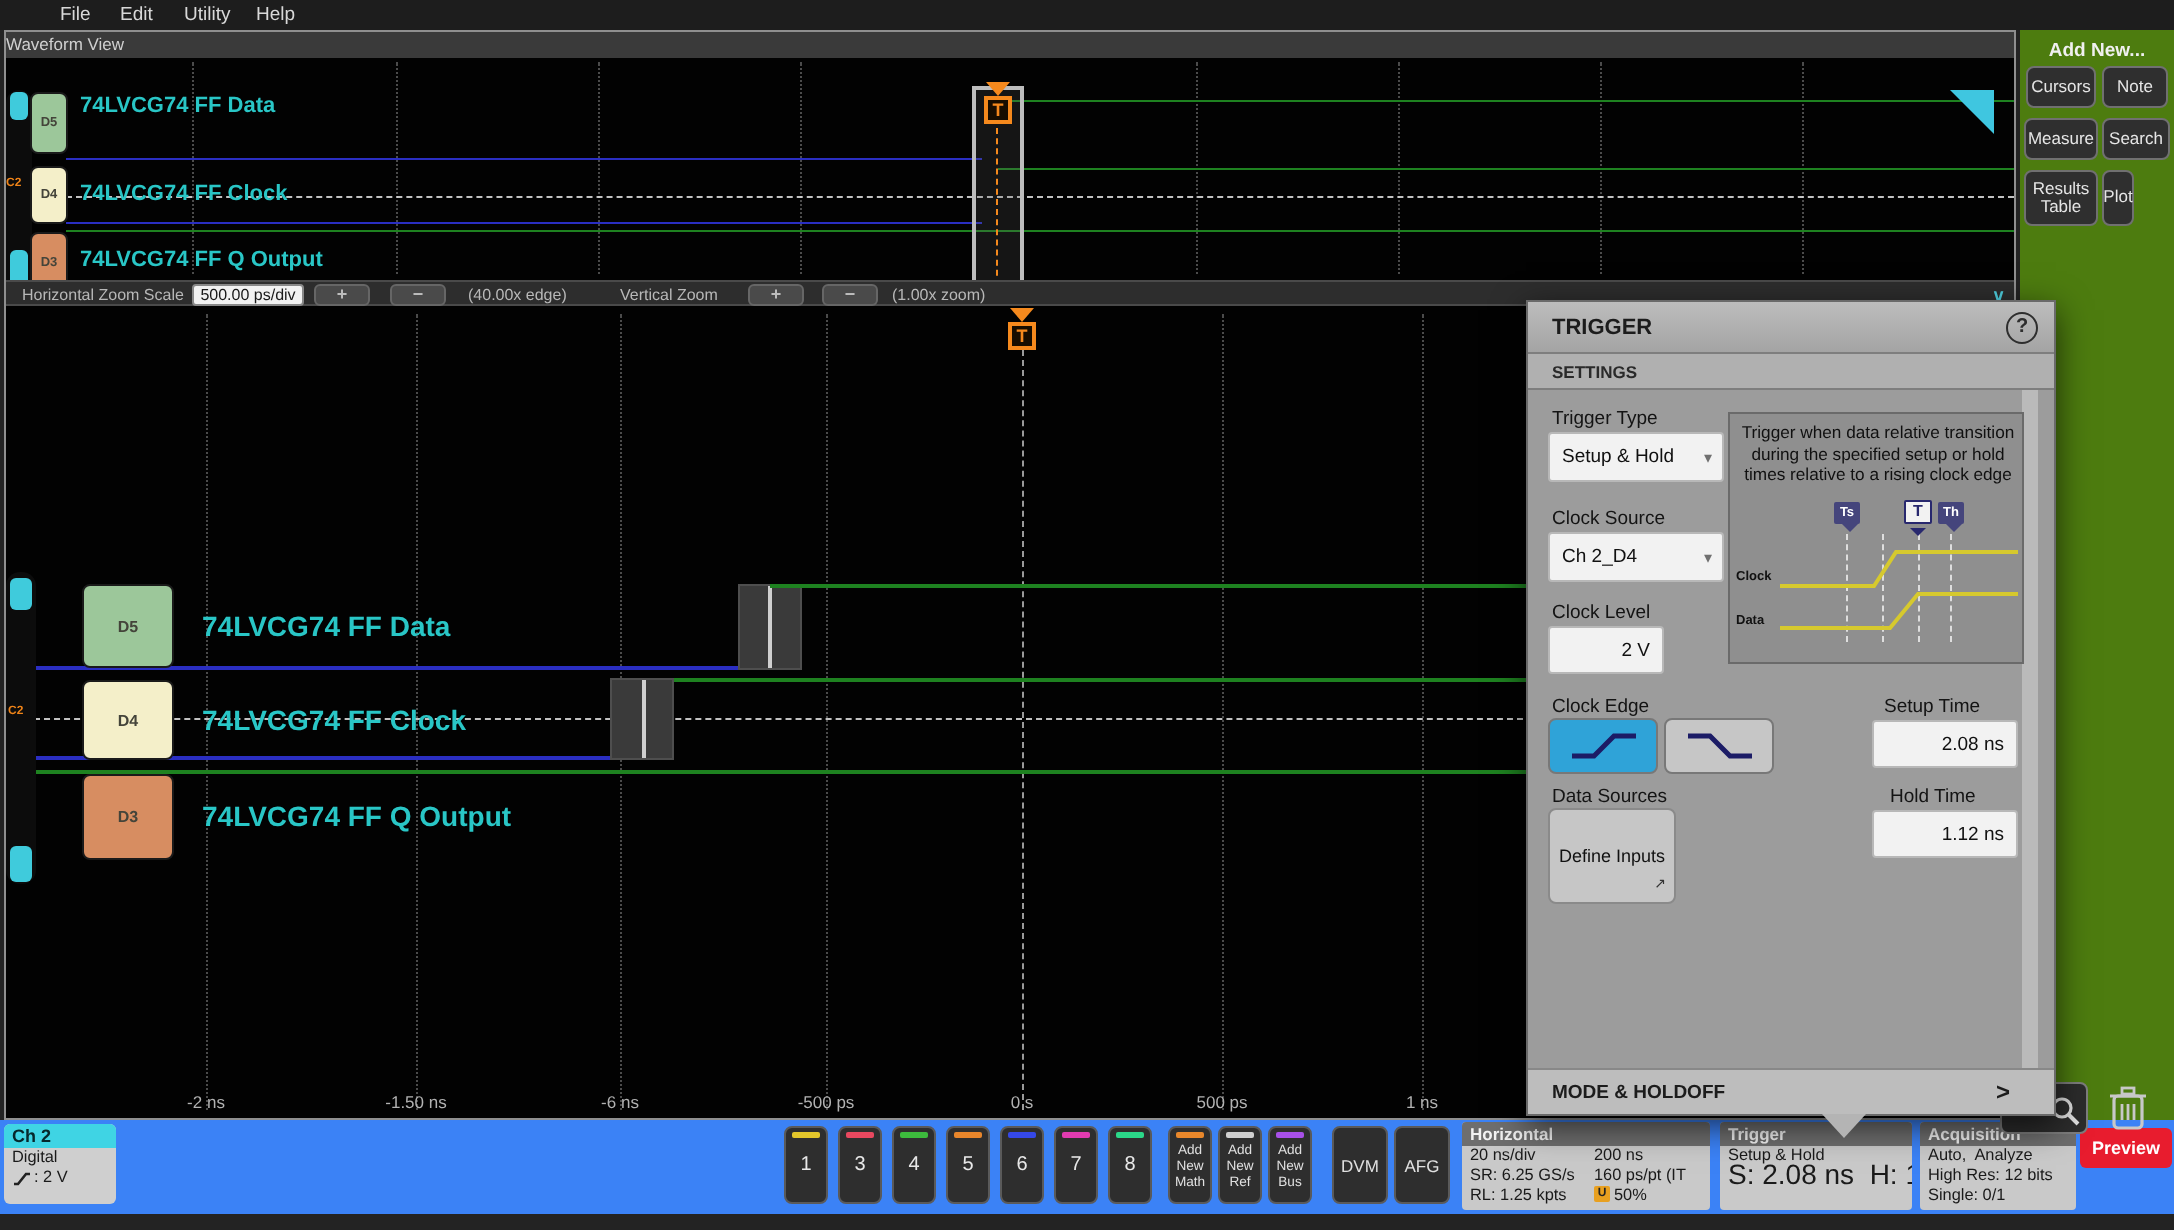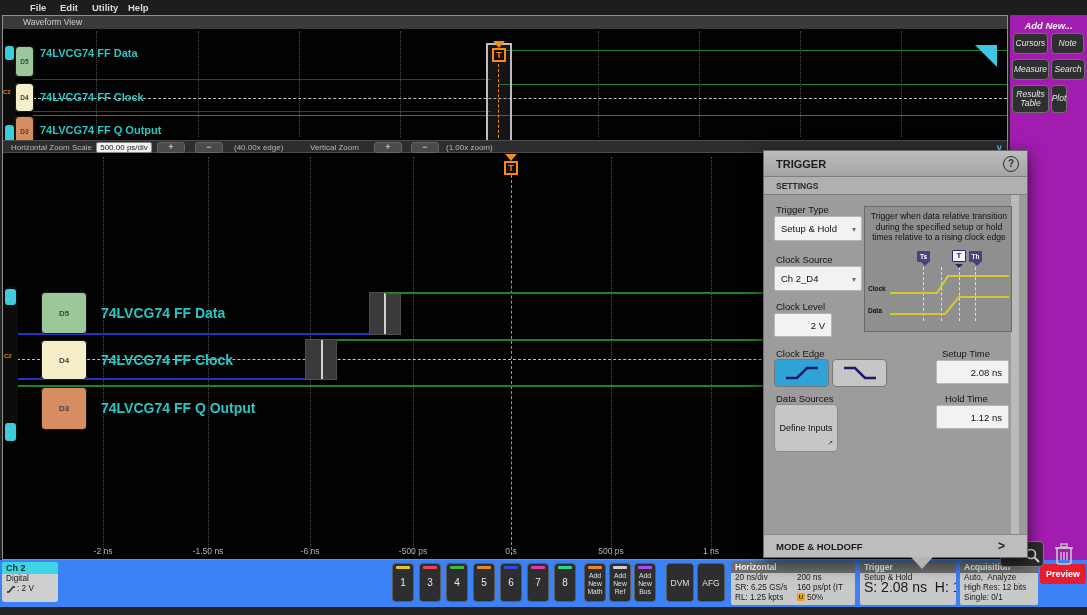--- a/index.html
+++ b/index.html
@@ -1,25 +1,25 @@
 <!DOCTYPE html>
 <html><head>
 <meta charset="utf-8">
 <style>
   * { margin:0; padding:0; box-sizing:border-box; }
   body { background:#111; font-family:"Liberation Sans", sans-serif; }
   .screen { position:relative; width:1087px; height:615px; background:#232323; overflow:hidden; font-family:"Liberation Sans", sans-serif; }
 
   
   .menubar { position:absolute; left:0; top:0; width:1087px; height:15px; background:#1d1d1d; }
-  .menu-item { position:absolute; top:2px; font-size:9.5px; font-weight:bold; color:#d8d8d8; cursor:default;text-align:center; }
+  .menu-item { position:absolute; top:2px; font-size:9.5px; font-weight:normal; color:#d8d8d8; cursor:default;text-align:center; }
 
   
   .wf-panel { position:absolute; left:2px; top:15px; width:1006px; height:545px; border:1px solid #8f8f8f; background:#000; }
-  .wf-header { position:absolute; left:0; top:0; right:0; height:20px; background:#3a3a3a; color:#d0d0d0; font-size:8.5px; padding-left:20px; line-height:13px; }
+  .wf-header { position:absolute; left:0; top:0; right:0; height:20px; background:#3a3a3a; color:#d0d0d0; font-size:8.5px; padding-left:0; line-height:13px; }
   .top-view { position:absolute; left:0; top:13px; width:1004px; height:111px; background:#020202; overflow:hidden; }
   .zoom-bar { position:absolute; left:0; top:124px; width:1004px; height:13px; background:#2d2d2d; border-top:1px solid #4a4a4a; border-bottom:1px solid #4a4a4a; color:#b8b8b8; font-size:8px; }
   .zoom-bar span.lbl { position:absolute; top:2px; }
   .zoom-input { position:absolute; top:1px; height:11px; background:#f2f2f2; color:#1a1a1a; font-size:8px; text-align:center; border:1px solid #888; border-radius:2px; line-height:9px; }
   .pm-btn { position:absolute; top:1px; height:11px; width:28px; background:#4a4a4a; border:1px solid #666; border-radius:3px; color:#bdbdbd; font-size:9px; font-weight:bold; text-align:center; line-height:9px; }
   .main-view { position:absolute; left:0; top:137px; width:1004px; height:406px; background:#020202; overflow:hidden; }
 
   .vgrid { position:absolute; width:0; border-left:1px dotted #4b4b4b; }
   .vgrid-c { position:absolute; width:0; border-left:1px dashed #9a9a9a; }
   .tick { position:absolute; color:#b2b2b2; font-size:8.5px; transform:translateX(-50%); white-space:nowrap; }
@@ -38,21 +38,21 @@
 
   .zoom-window { position:absolute; border:2px solid #bdbdbd; background:rgba(90,90,90,.22); }
   .t-tri { position:absolute; width:0; height:0; border-left:6px solid transparent; border-right:6px solid transparent; border-top:7px solid #f5891d; }
   .t-box { position:absolute; width:14px; height:14px; border:2px solid #f5891d; background:#170d00; color:#f5891d; font-size:9px; font-weight:bold; text-align:center; line-height:11px; }
   .t-dash-o { position:absolute; width:0; border-left:1px dashed #f5891d; }
   .trans-box { position:absolute; background:#3a3a3a; border:1px solid #4e4e4e; }
   .trans-edge { position:absolute; top:0; bottom:0; width:2px; background:#cfcfcf; }
   .ov-zoom-tri { position:absolute; width:0; height:0; border-top:22px solid #3fc6e0; border-left:22px solid transparent; }
 
   
-  .right-col { position:absolute; left:1010px; top:15px; width:77px; height:553px; background:#a21caf;font-style:italic; }
+  .right-col { position:absolute; left:1010px; top:15px; width:77px; height:553px; background:#4d7c0f; }
   .addnew-title { position:absolute; top:5px; left:0; width:77px; text-align:center; color:#f0f0f0; font-size:9.5px; font-weight:bold; }
   .side-btn { position:absolute; background:#2f2f2f; border:1px solid #707070; border-radius:4px; color:#e6e6e6; font-size:8.5px; display:flex; align-items:center; justify-content:center; text-align:center; line-height:1.1; }
 
   
   .trig-panel { position:absolute; left:763px; top:150px; width:265px; height:408px; background:#9c9c9c; border:1px solid #6a6a6a; box-shadow:0 5px 16px rgba(0,0,0,.65); z-index:10; }
   .tp-header { position:absolute; left:0; top:0; right:0; height:26px; background:linear-gradient(#bdbdbd,#a4a4a4); color:#1c1c1c; font-size:11px; font-weight:bold; line-height:26px; padding-left:12px; border-bottom:1px solid #7e7e7e; }
   .tp-help { position:absolute; right:8px; top:5px; width:16px; height:16px; border:1.5px solid #2e2e2e; border-radius:50%; color:#2e2e2e; font-size:10px; font-weight:bold; text-align:center; line-height:14px; }
   .tp-tab { position:absolute; left:0; top:26px; right:0; height:18px; background:#b0b0b0; border-bottom:1px solid #7e7e7e; color:#2a2a2a; font-size:8.5px; font-weight:bold; line-height:18px; padding-left:12px; }
   .tp-label { position:absolute; color:#141414; font-size:9.5px; }
   .tp-field { position:absolute; background:#f2f2f2; border:1px solid #b8b8b8; border-radius:2px; color:#111; font-size:9.5px; display:flex; align-items:center; padding:0 6px; }

